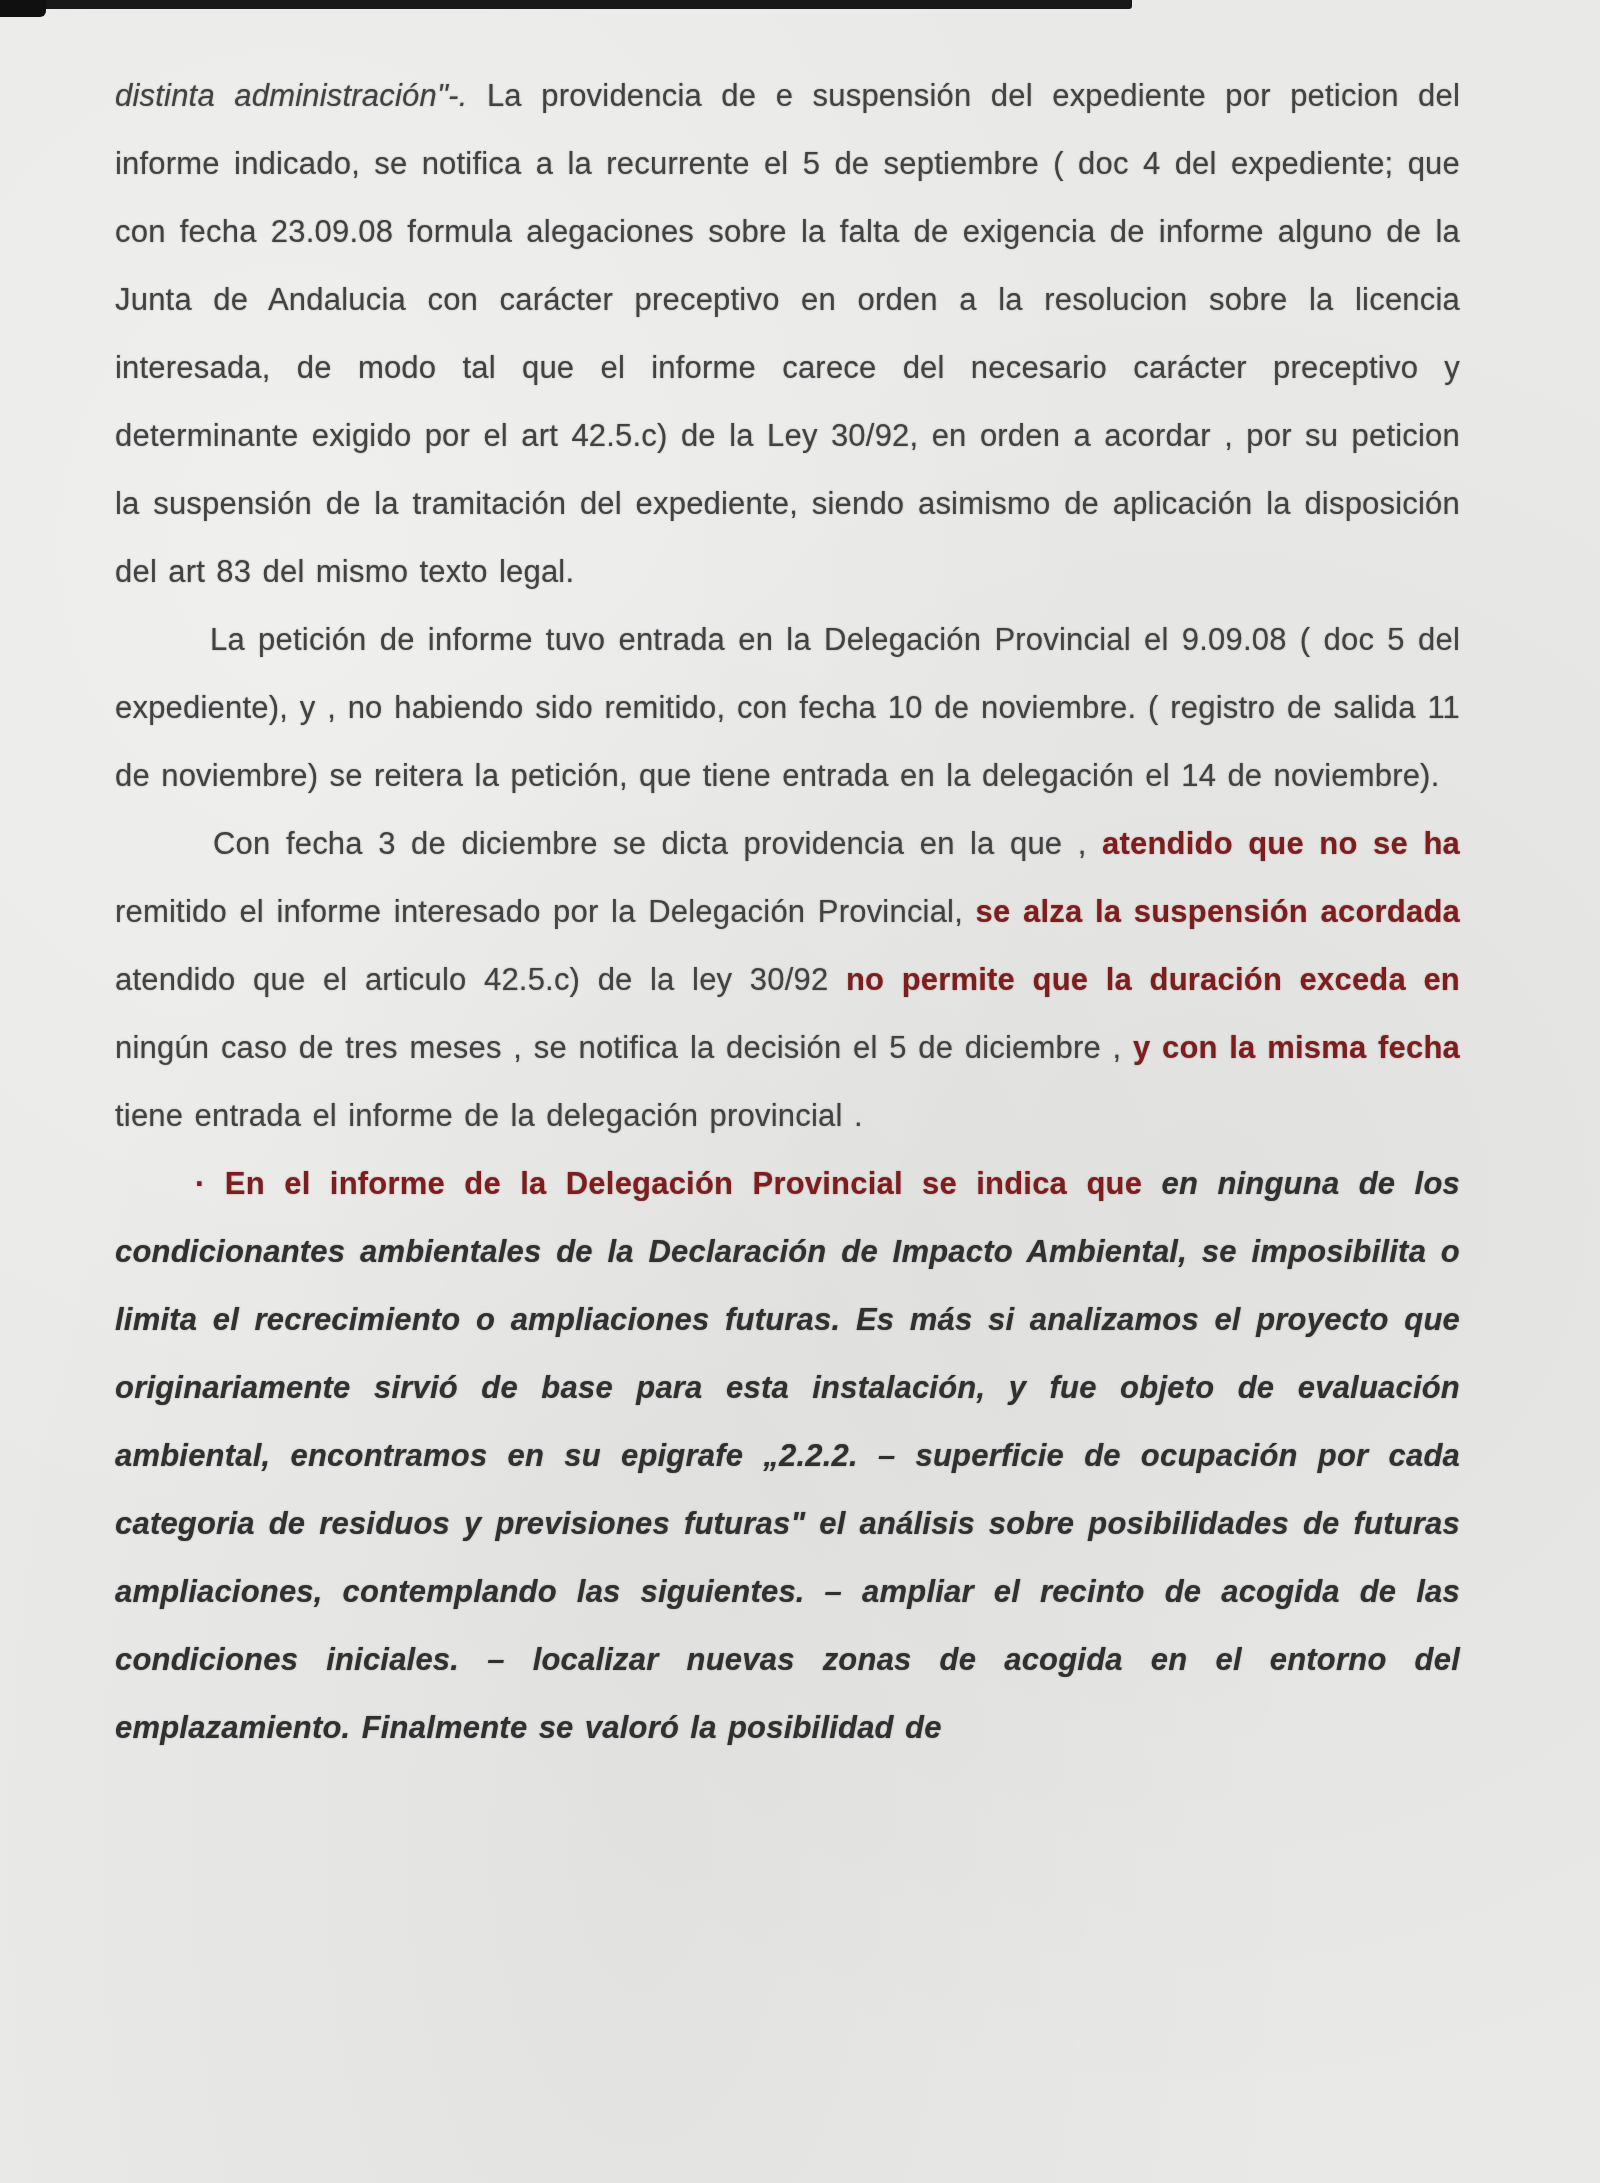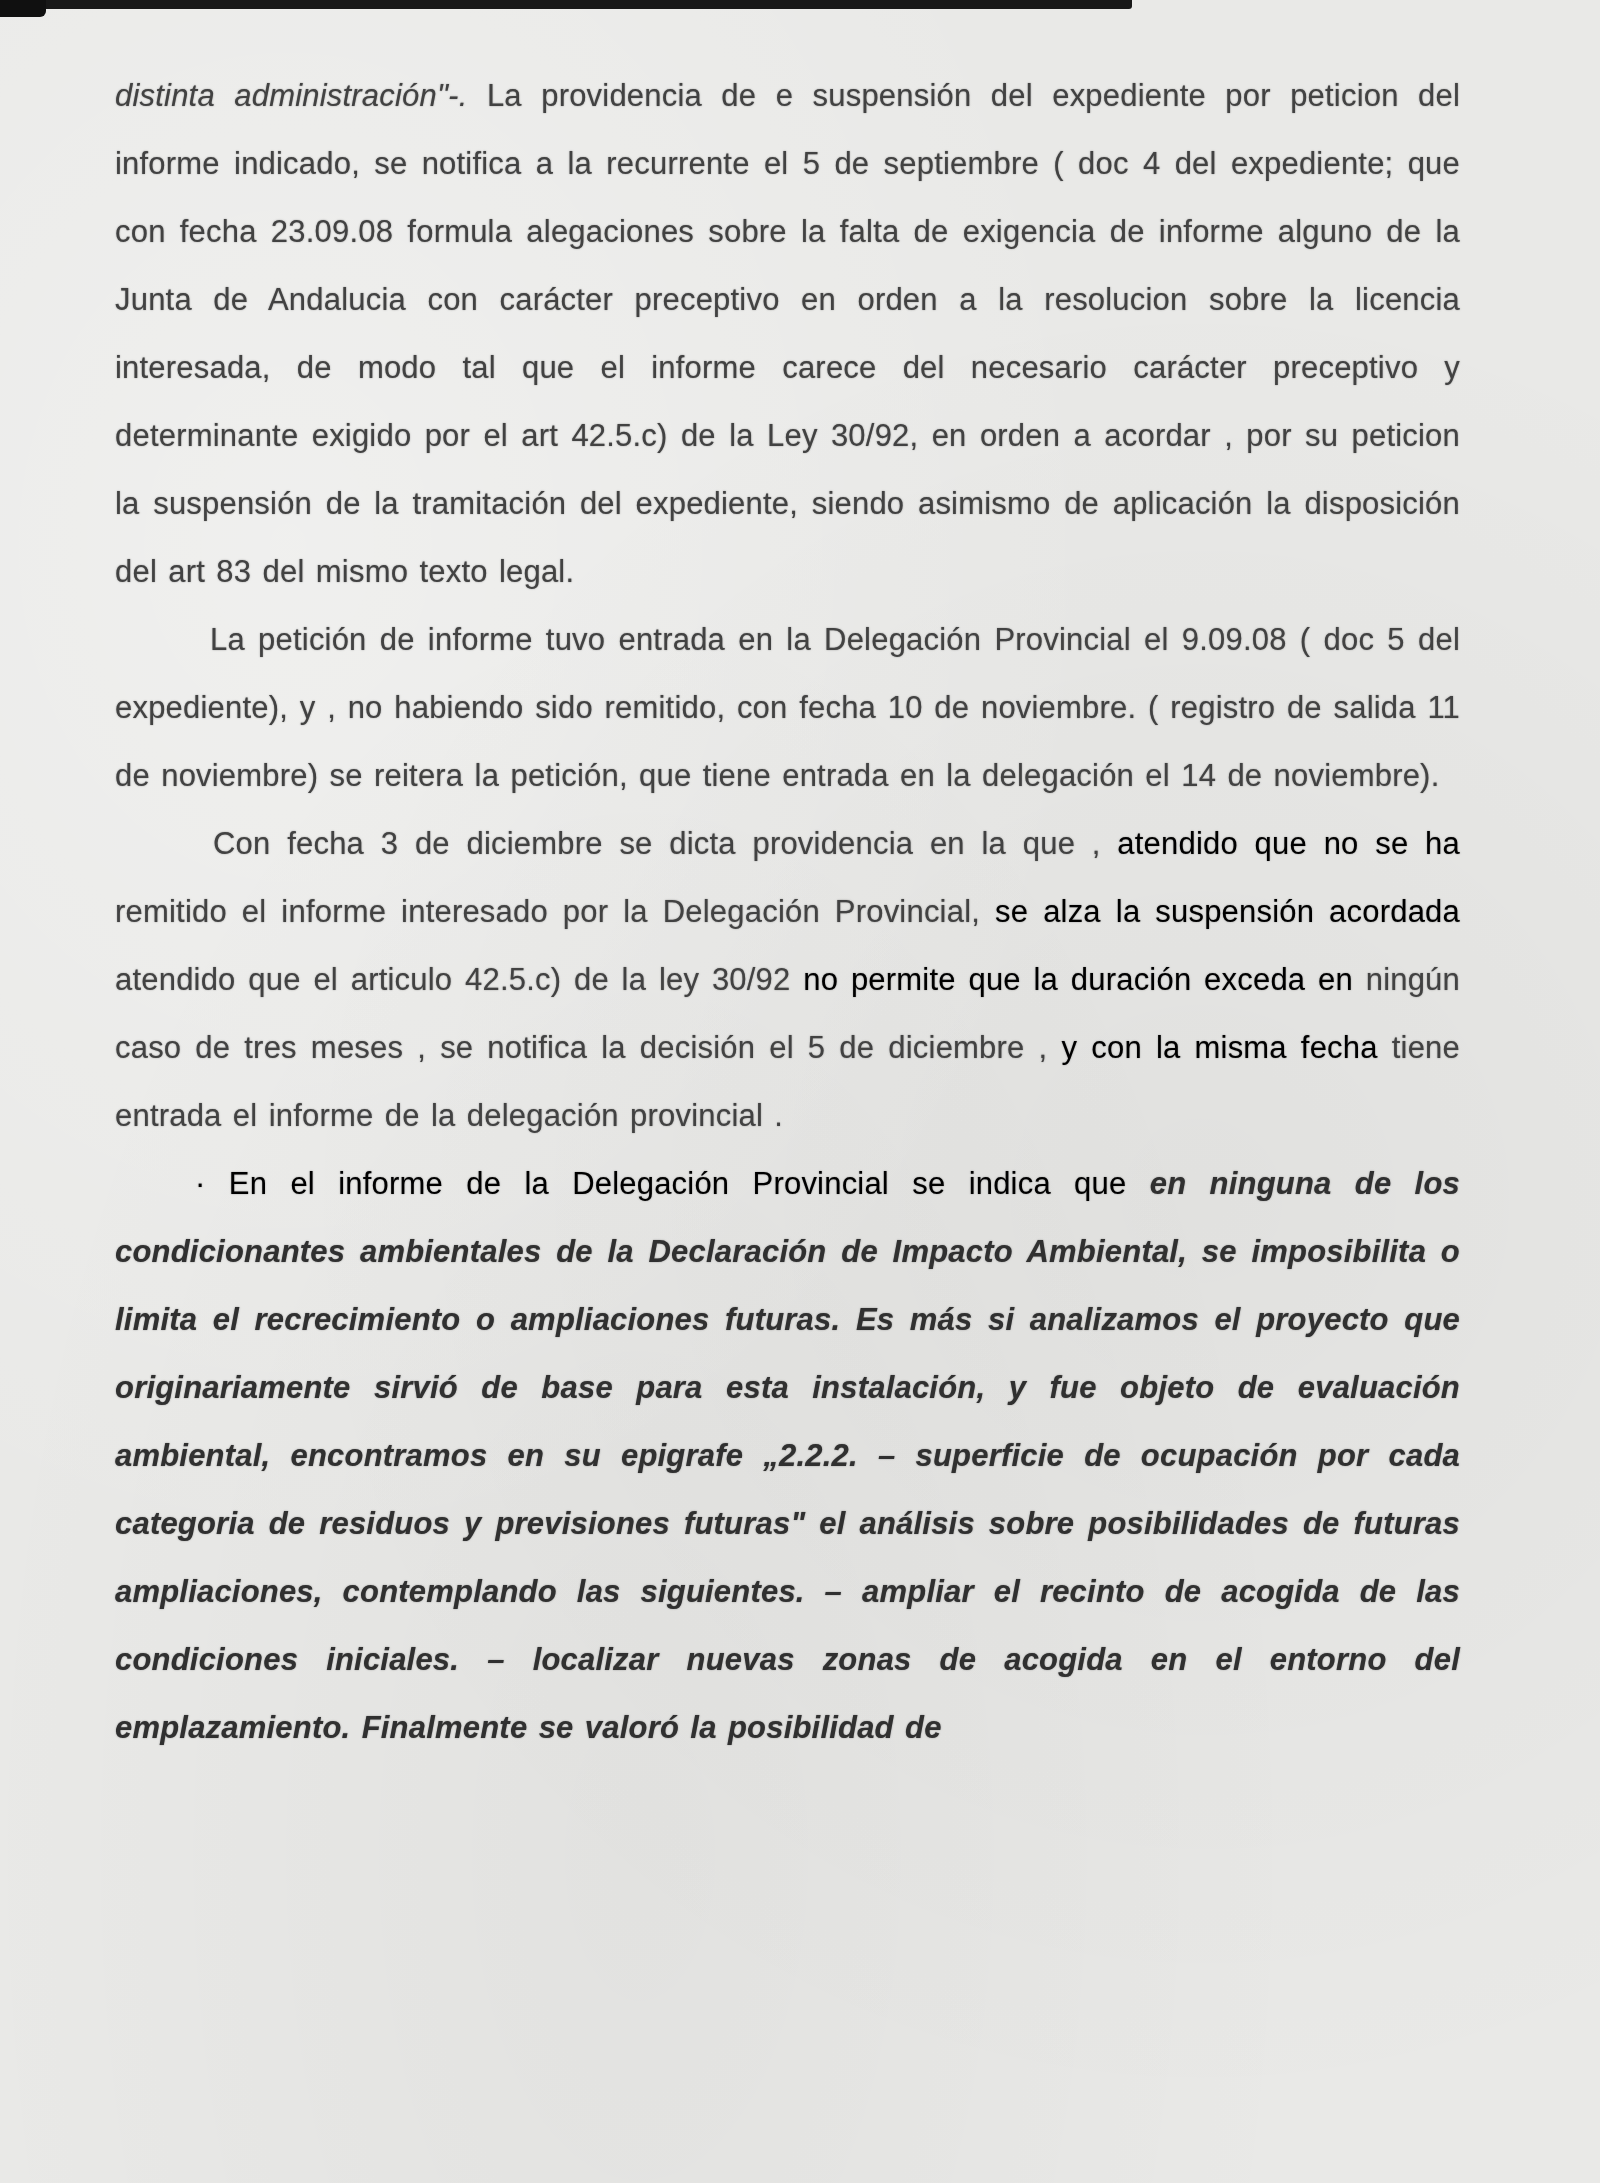--- a/index.html
+++ b/index.html
@@ -43,21 +43,21 @@
     color: #424242;
     letter-spacing: 0.2px;
     word-spacing: 2.5px;
     text-shadow: 0 0 1.6px rgba(85,85,85,0.65);
     filter: blur(0.35px);
   }
   .text-block p { margin: 0; }
   .p2 { margin-top: 120px; text-indent: 95px; }
   .p3 { margin-top: 74px;  text-indent: 98px; }
   .p4 { margin-top: 76px;  text-indent: 80px; }
-  .seg-b  { font-weight: normal; color: #000000; }
+  .seg-b  { font-weight: bold; color: #7f1d1d; }
   .seg-i  { font-style: italic; }
   .seg-bi { font-weight: bold; font-style: italic; color: #303030; }
 </style>
 </head>
 <body>
 
 <div class="page">
 
   <div class="artifact-top"></div>
   <div class="artifact-corner"></div>

